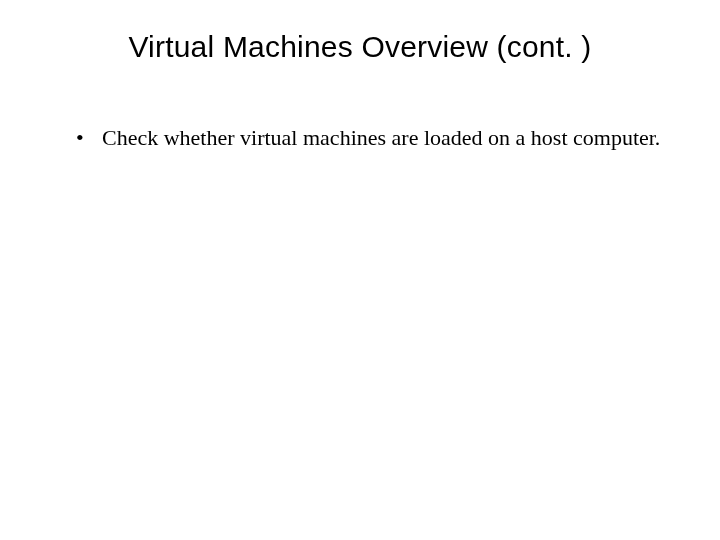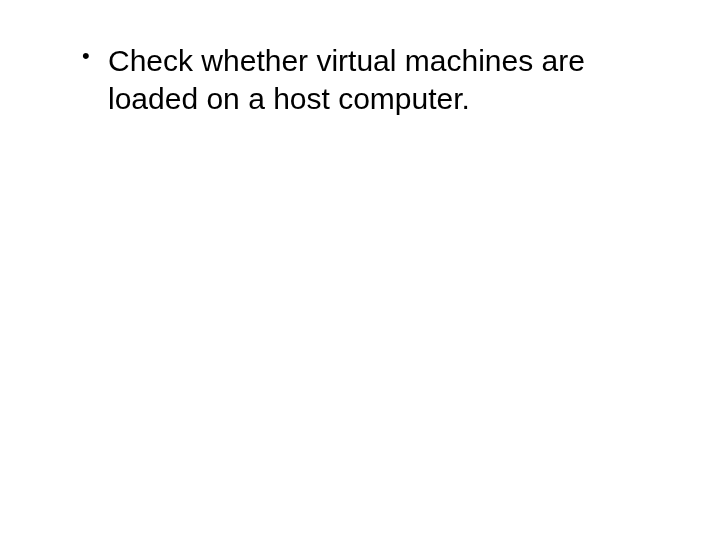--- a/index.html
+++ b/index.html
@@ -19,39 +19,41 @@
   }
   .title {
     text-align: center;
     font-size: 30px;
     font-weight: normal;
     margin: 0 0 60px 0;
     letter-spacing: 0.2px;
   }
   ul.bullets {
     list-style: none;
-    margin: 12px;
+    margin: 6px;
     padding: 0 10px 0 30px;
-    font-size: 30px;
+    font-size: 22px;
     line-height: 1.25;
+    font-family: Liberation Serif, serif;
   }
   ul.bullets li {
     position: relative;
     padding-left: 26px;
     margin-bottom: 6px;
   }
   ul.bullets li::before {
     content: "•";
     position: absolute;
     left: 0;
     top: 0;
     font-size: 22px;
     line-height: 1.25;
   }
 </style>
 </head>
 <body>
 
 <div class="slide">
+  <h1 class="title">Virtual Machines Overview (cont. )</h1>
   <ul class="bullets">
     <li>Check whether virtual machines are loaded on a host computer.</li>
   </ul>
 </div>
 
 </body></html>

